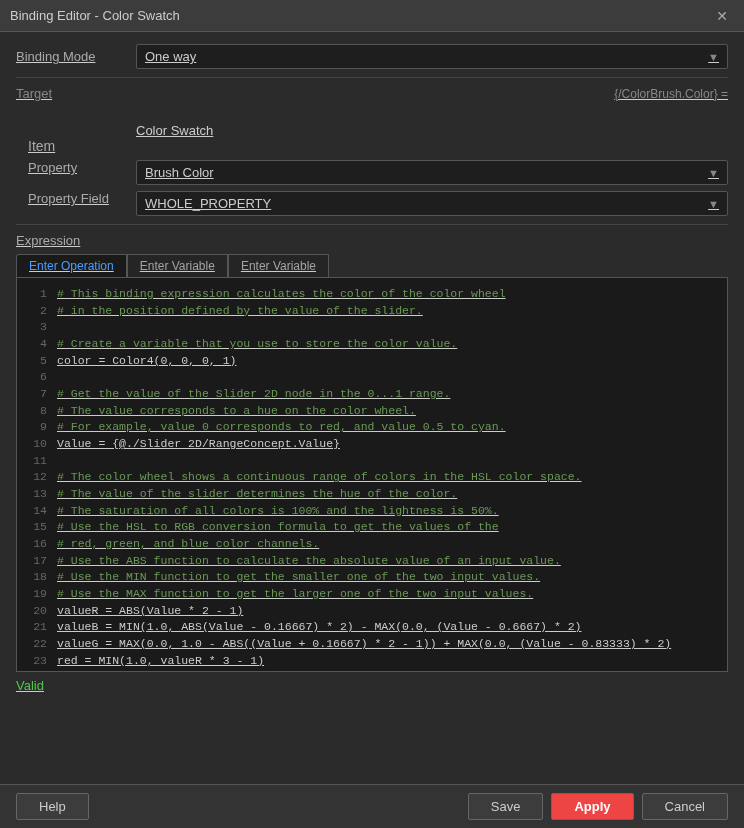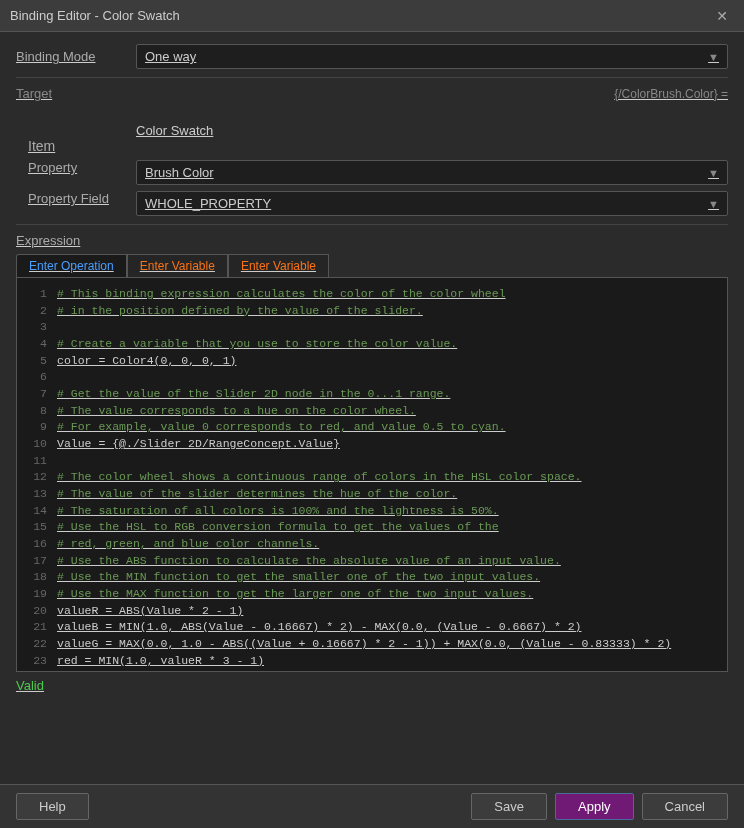--- a/index.html
+++ b/index.html
@@ -116,21 +116,21 @@
     .expression-tabs {
       display: flex;
       gap: 0;
       margin-bottom: 0;
     }
     .expr-tab {
       padding: 4px 12px;
       background: #252525;
       border: 1px solid #555;
       border-bottom: none;
-      color: #f97316;
+      color: #a3a3a3;
       cursor: pointer;
       font-size: 12px;
     }
     .expr-tab:first-child {
       border-radius: 3px 0 0 0;
     }
     .expr-tab.active {
       background: #1a1a1a;
       color: #4a9eff;
     }
@@ -172,23 +172,24 @@
     .btn {
       padding: 5px 22px;
       border-radius: 2px;
       border: 1px solid #666;
       background: #3c3c3c;
       color: #ccc;
       font-size: 13px;
       cursor: pointer;
     }
     .btn-apply {
-      background: #701a75;
+      background: #ef4444;
       border-color: #4a6a9a;
       color: #fff;
+      font-weight: bold;
     }
     .property-row {
       display: flex;
       align-items: flex-start;
       padding-left: 12px;
       margin-bottom: 6px;
     }
     .prop-label {
       width: 108px;
       color: #aaa;

